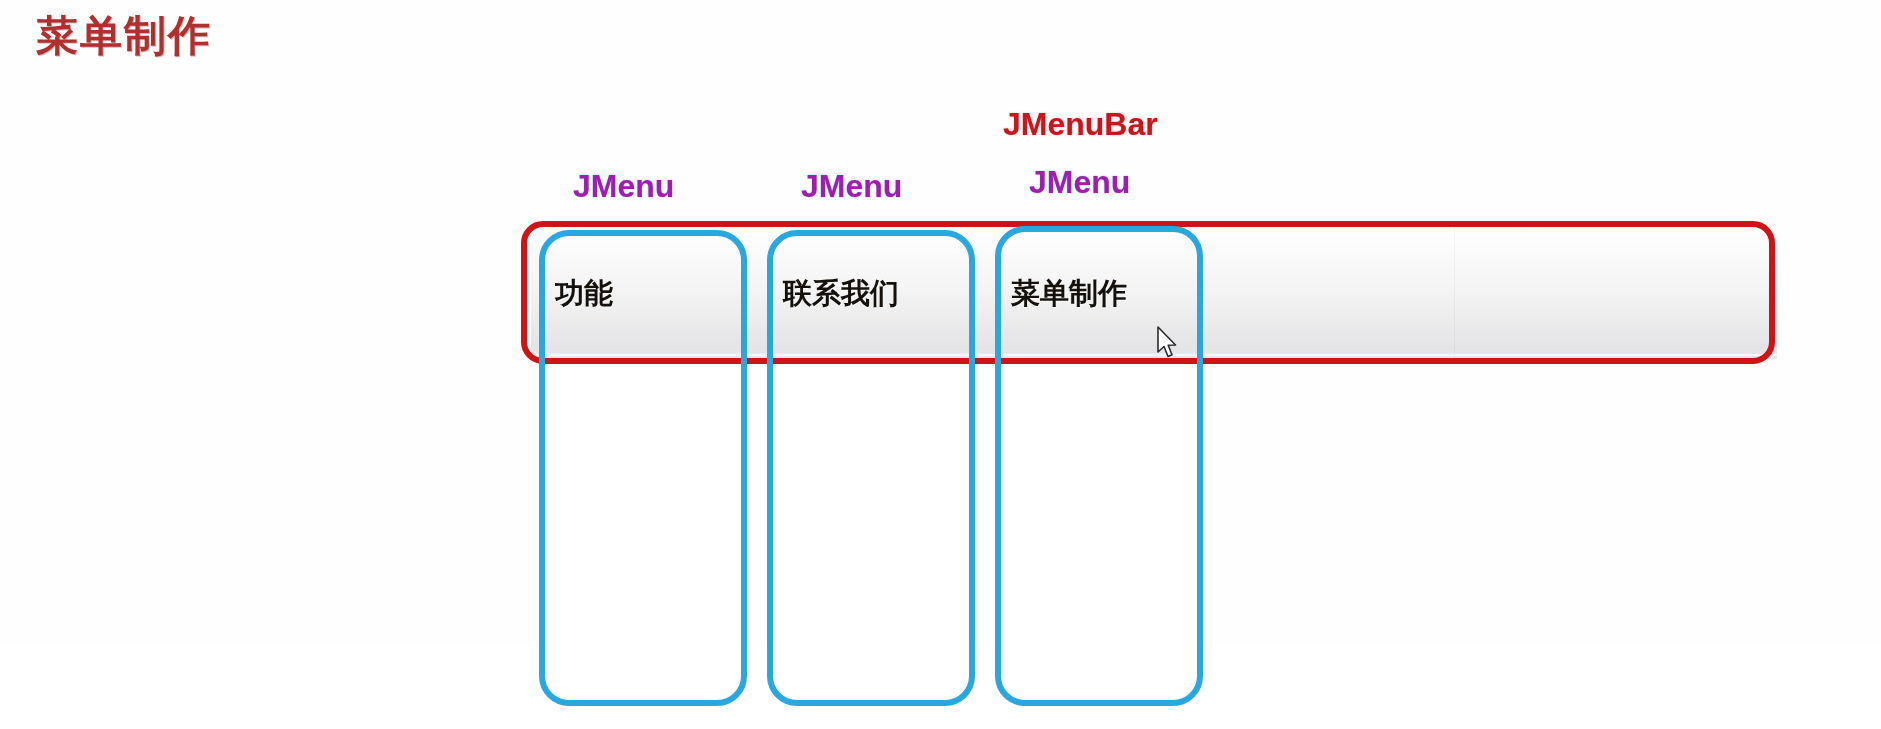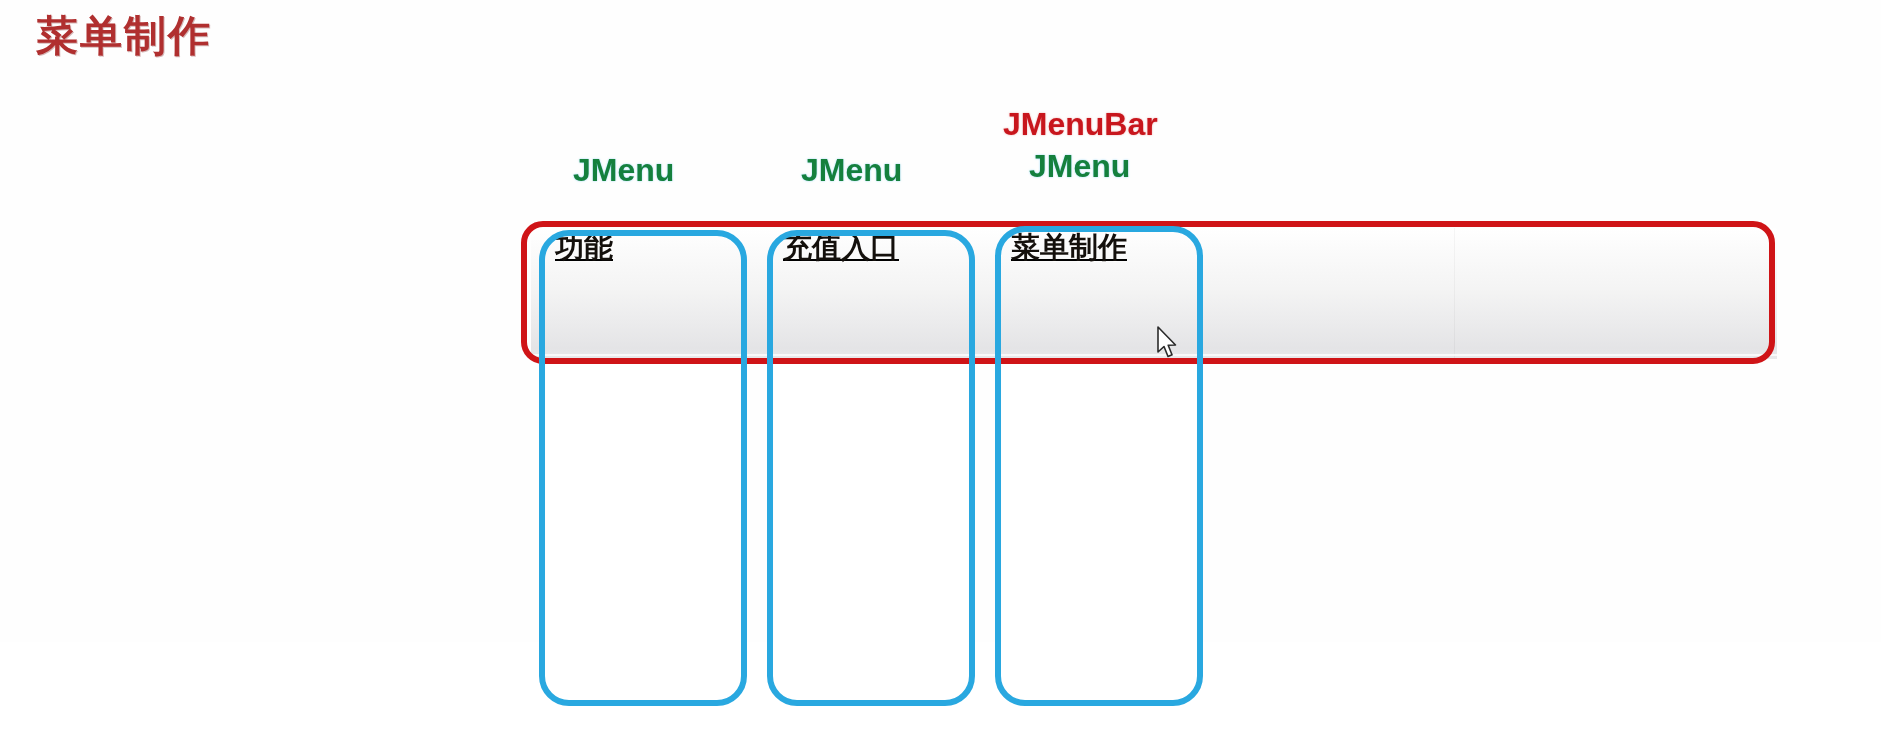--- a/index.html
+++ b/index.html
@@ -38,22 +38,23 @@
 
   
   .annot-label {
     position: absolute;
     font-size: 32px;
     font-weight: bold;
     white-space: nowrap;
     letter-spacing: 0px;
   }
   .annot-blue {
-    color: #15803d;
+    color: #a21caf;
     text-shadow: 0 0 2px rgba(120,205,245,0.85);
+    margin-top: 16px;
   }
   .annot-red {
     color: #c8161d;
     text-shadow: 0 0 2px rgba(220,90,90,0.55);
   }
 
   #label-jmenubar { left: 1003px; top: 106px; }
   #label-jmenu-1  { left: 573px;  top: 152px; }
   #label-jmenu-2  { left: 801px;  top: 152px; }
   #label-jmenu-3  { left: 1029px; top: 148px; }
@@ -92,23 +93,22 @@
     width: 100%;
     height: 2px;
     background: rgba(255,255,255,0.75);
   }
 
   .menu-item {
     position: absolute;
     top: 0;
     height: 131px;
     display: flex;
-    align-items: flex-start;
+    align-items: center;
     box-sizing: border-box;
-    text-decoration: underline;
   }
   .menu-item-label {
     font-family: "DejaVu Sans", "Liberation Sans", sans-serif;
     font-size: 29px;
     font-weight: bold;
     color: #14100c;
     white-space: nowrap;
     text-shadow: 0.5px 0.5px 0 rgba(255,255,255,0.6);
   }
   #menu-item-0 { left: 0px;   width: 228px; padding-left: 24px; }
@@ -169,21 +169,21 @@
   <div id="menubar">
 
     <div id="menubar-seam"></div>
     <div id="menubar-bottomline"></div>
 
     <div id="menu-item-0" class="menu-item">
       <span class="menu-item-label">功能</span>
     </div>
 
     <div id="menu-item-1" class="menu-item">
-      <span class="menu-item-label">充值入口</span>
+      <span class="menu-item-label">联系我们</span>
     </div>
 
     <div id="menu-item-2" class="menu-item">
       <span class="menu-item-label">菜单制作</span>
     </div>
 
   </div>
 
   <div id="popup-fill-0" class="menu-popup-fill"></div>
   <div id="popup-fill-1" class="menu-popup-fill"></div>

